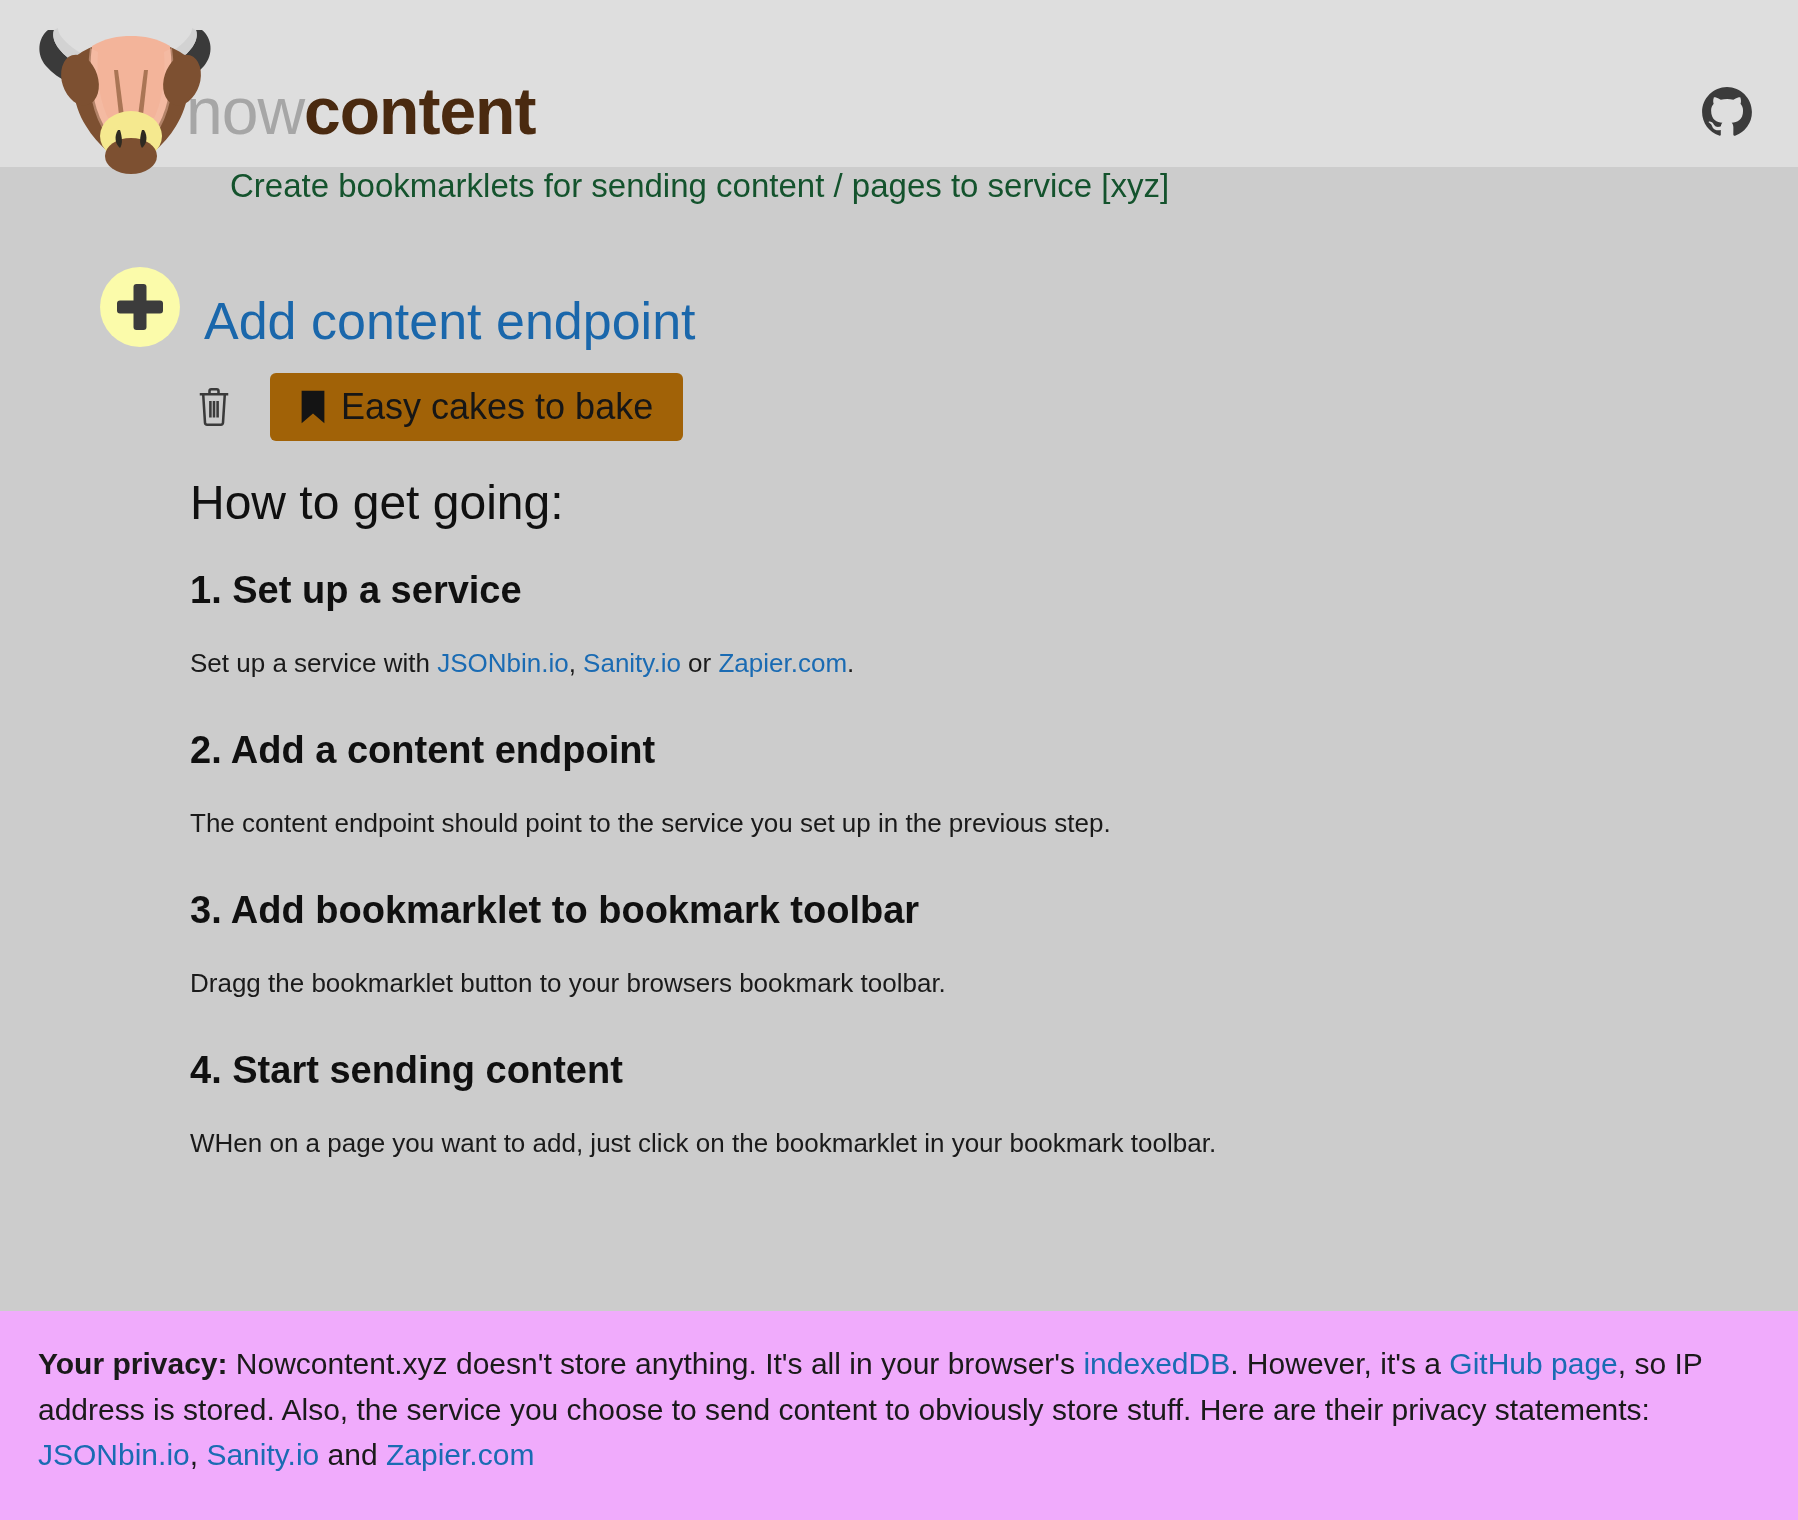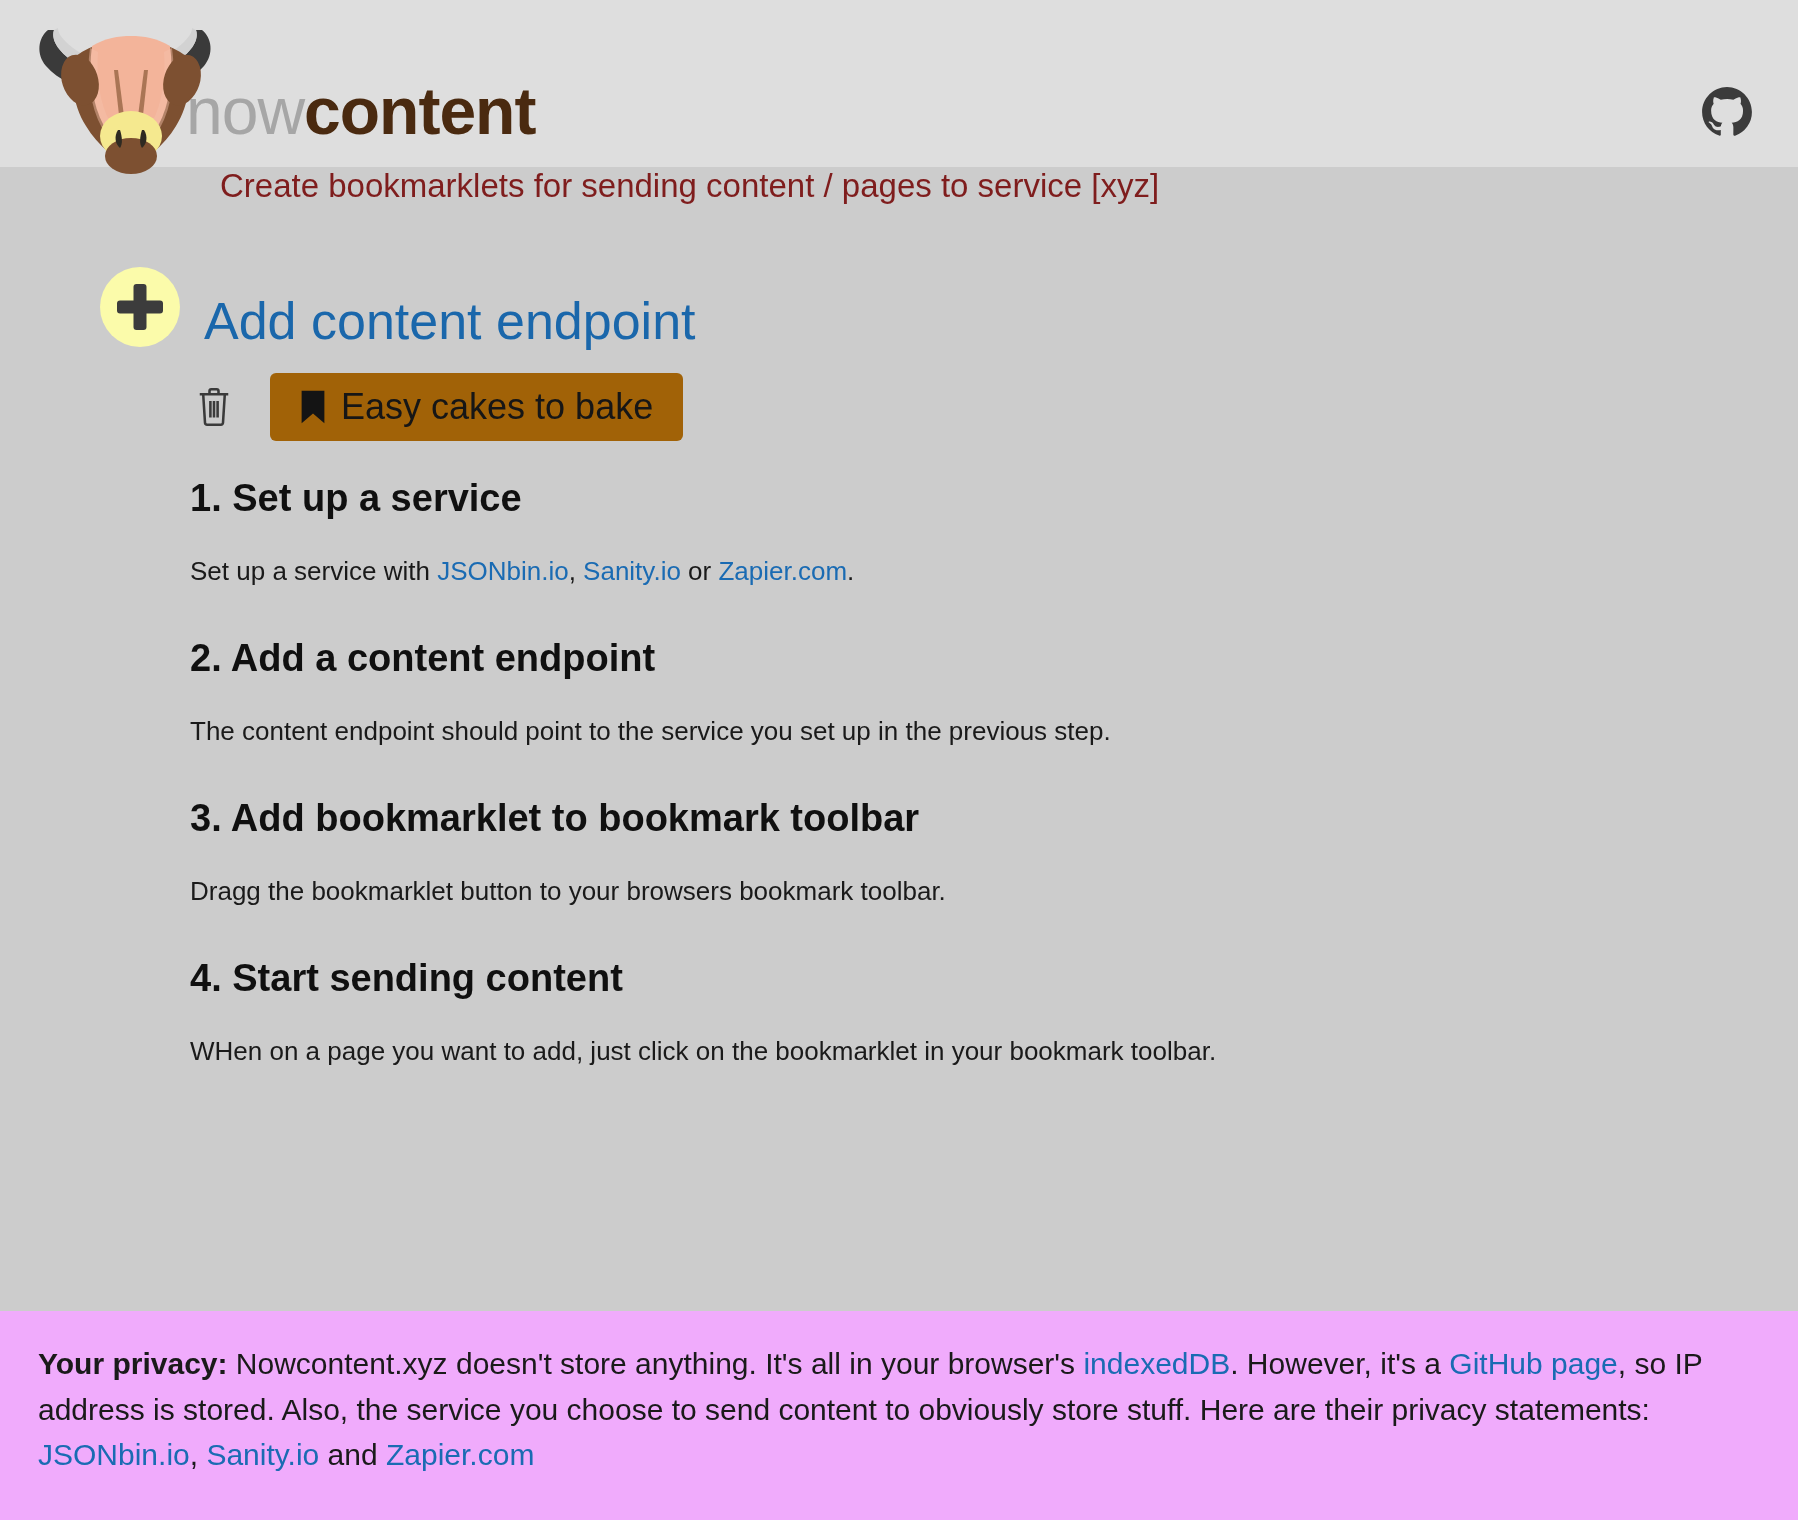--- a/index.html
+++ b/index.html
@@ -73,24 +73,24 @@
     position: absolute;
     left: 0;
     top: 167px;
     width: 1798px;
     height: 1144px;
     background: #cccccc;
   }
 
   .tagline {
     position: absolute;
-    left: 220px;
+    left: 230px;
     top: 0px;
     font-size: 33px;
-    color: #7f1d1d;
+    color: #14532d;
     white-space: nowrap;
   }
 
   .add-row {
     position: absolute;
     left: 100px;
     top: 100px;
     display: flex;
     align-items: flex-end;
     gap: 24px;
@@ -286,20 +286,21 @@
         <span class="bookmark-glyph">
           <svg viewBox="0 0 16 20" xmlns="http://www.w3.org/2000/svg">
             <path fill="#141414" d="M1 0h14v20l-7-6-7 6z"></path>
           </svg>
         </span>
         <span class="bookmarklet-label">Easy cakes to bake</span>
       </button>
     </div>
 
     <div class="howto">
+      <h2>How to get going:</h2>
 
       <h3 class="step-title">1. Set up a service</h3>
       <p class="step-body"><span>Set up a service with </span><a class="link">JSONbin.io</a><span>, </span><a class="link">Sanity.io</a><span> or </span><a class="link">Zapier.com</a><span>.</span></p>
 
       <h3 class="step-title">2. Add a content endpoint</h3>
       <p class="step-body">The content endpoint should point to the service you set up in the previous step.</p>
 
       <h3 class="step-title">3. Add bookmarklet to bookmark toolbar</h3>
       <p class="step-body">Dragg the bookmarklet button to your browsers bookmark toolbar.</p>
 

